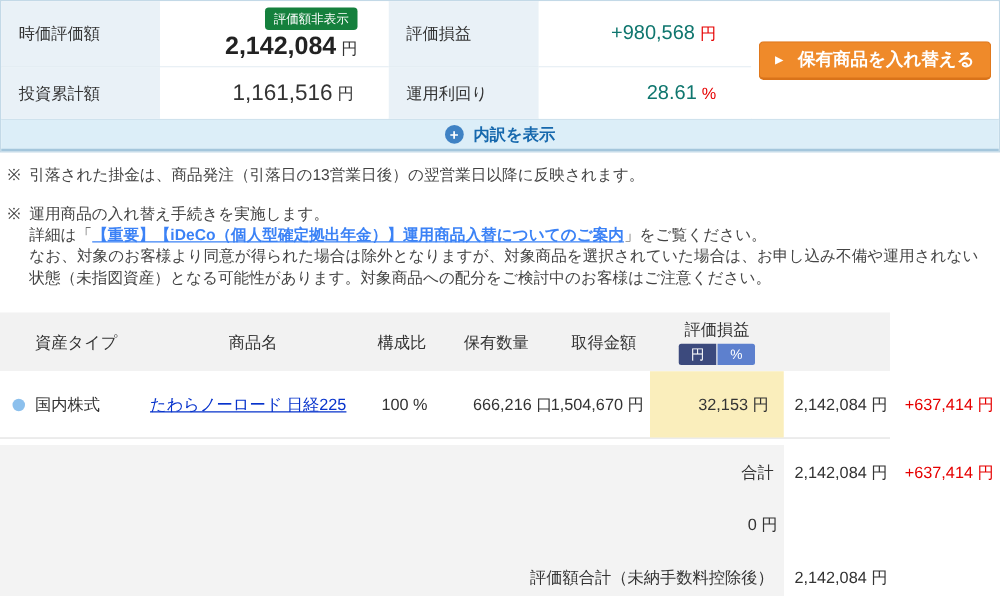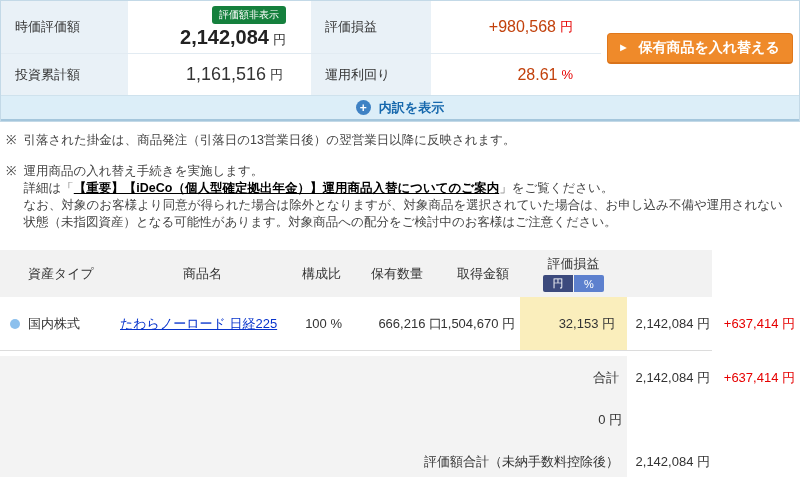--- a/index.html
+++ b/index.html
@@ -14,34 +14,34 @@
   .val { background:#fff; justify-content:flex-end; }
   .r1 { grid-row:1; height:53px; border-bottom:1px solid #e2ebf2; }
   .r2 { grid-row:2; height:41px; }
   .mv-cell { flex-direction:column; align-items:flex-end; justify-content:center; padding-right:25px; }
   .badge { background:#15803d; color:#fff; font-size:10px; padding:2px 7px; border-radius:3px; margin-bottom:2px; }
   .big-line { white-space:nowrap; }
   .big-num { font-size:20px; font-weight:bold; color:#222; }
   .mid-num { font-size:18px; color:#333; }
   .unit { font-size:13px; color:#333; margin-left:4px; }
   .val.pad { padding-right:28px; }
-  .red-num { font-size:16px; color:#c2410c; }
+  .red-num { font-size:16px; color:#0f766e; }
   .red-unit { font-size:13px; color:#e60000; margin-left:4px; }
   .btn-cell { grid-row:1 / 3; grid-column:5; background:#fff; display:flex; align-items:center; justify-content:center; }
   .swap-btn { display:flex; align-items:center; gap:12px; width:186px; height:31px; background:#ef8a2a; border:1px solid #e0781c; border-bottom:2px solid #d9731a; border-radius:4px; color:#fff; font-size:14px; font-weight:bold; cursor:pointer; justify-content:center; font-family:inherit; }
   .btn-arrow { font-size:8px; }
   .breakdown-bar { height:26px; background:#dceef8; border-top:1px solid #cfe2ed; border-bottom:2px solid #a4c6dc; display:flex; align-items:center; justify-content:center; gap:8px; cursor:pointer; }
   .plus-circle { width:15px; height:15px; border-radius:50%; background:#3f82c4; color:#fff; font-size:12px; font-weight:bold; display:flex; align-items:center; justify-content:center; line-height:1; }
   .breakdown-text { font-size:13px; font-weight:bold; color:#1668ad; }
 
   
   .notes { padding:10px 6px 0 6px; font-size:12.5px; color:#444; line-height:17px; }
   .note { display:flex; gap:7px; }
   .note.first { margin-bottom:14px; }
-  .note-link { font-weight:bold; text-decoration:underline; color:#000000; cursor:pointer; }
+  .note-link { font-weight:bold; text-decoration:underline; color:#3b82f6; cursor:pointer; }
   .note-body { max-width:775px; }
 
   
   .holdings { margin-top:19px; width:712px; font-size:13px; }
   .h-grid { display:grid; grid-template-columns:110px 185px 53px 98px 74px 107px 88px 85px; }
   .h-head { background:#f2f2f2; height:47px; }
   .h-head .hc { display:flex; align-items:center; justify-content:center; color:#333; }
   .h-head .hc.first { justify-content:flex-start; padding-left:28px; }
   .pl-head { flex-direction:column; justify-content:center; gap:2px; }
   .pl-toggle { display:flex; gap:1px; }

